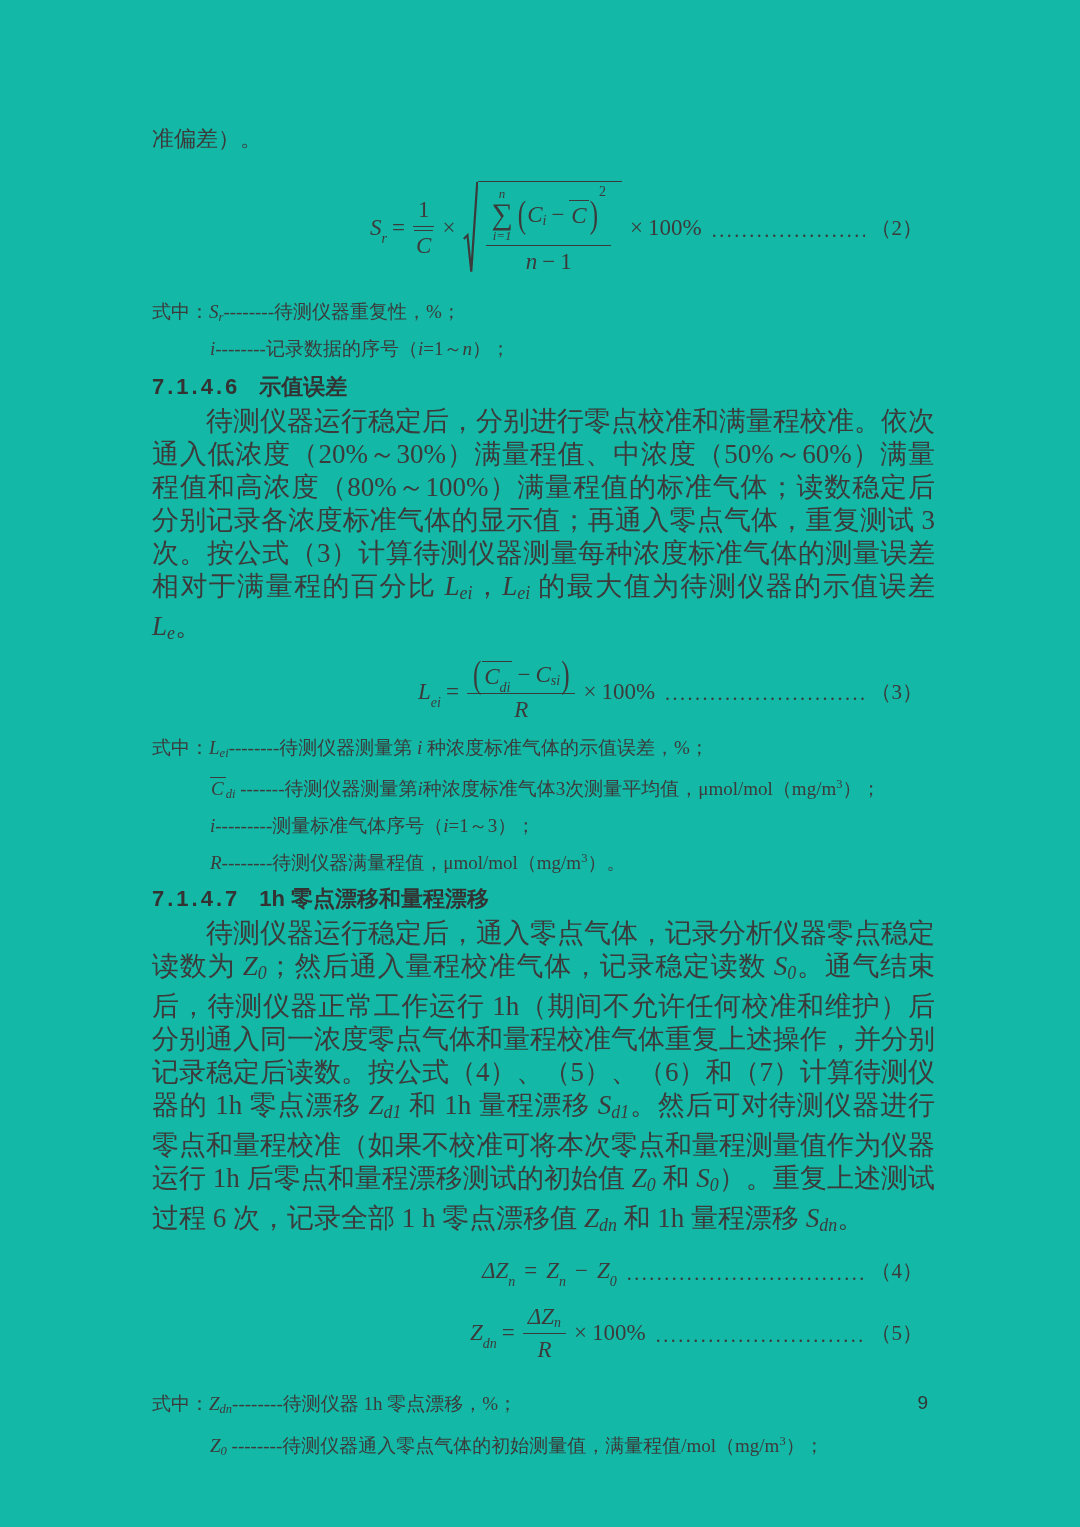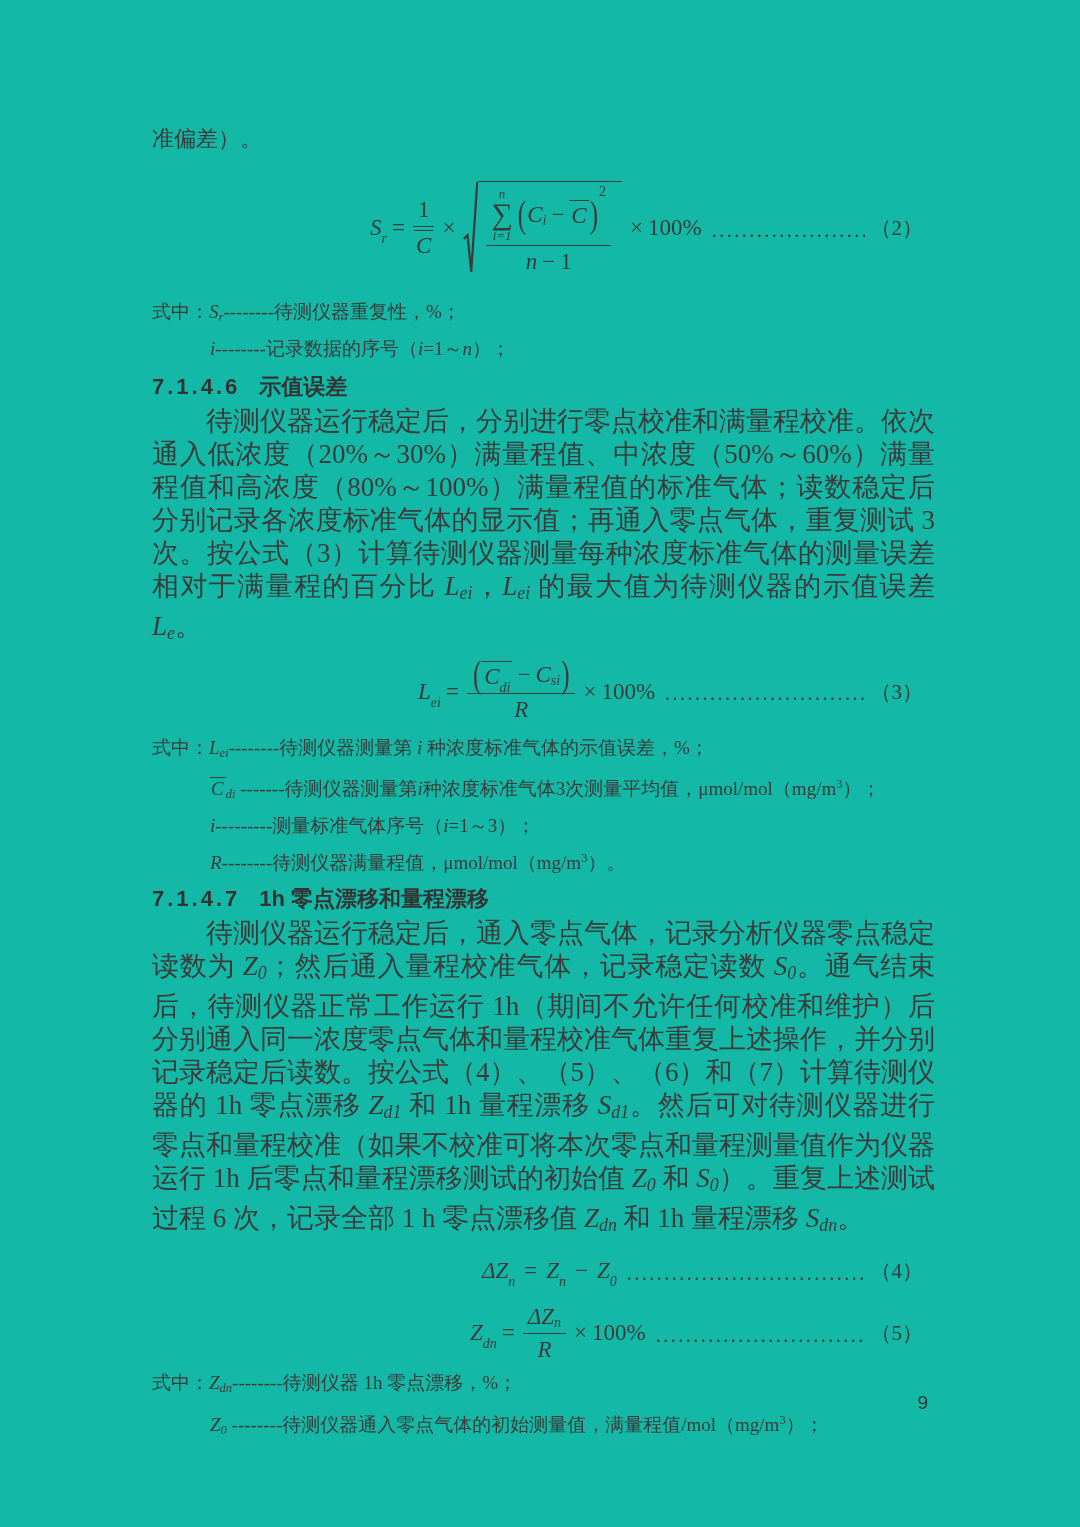--- a/index.html
+++ b/index.html
@@ -21,21 +21,21 @@
     margin-top:8px;
     font-family:"Liberation Sans","DejaVu Sans",sans-serif;
     font-weight:bold; font-size:22px; line-height:28px;
     color:#333;
   }
   .heading .hnum { letter-spacing:3px; margin-right:19px; }
   .heading.second { margin-top:6px; }
   
   .deflist  { margin-top:8px; }
   .deflist3 { margin-top:4px; }
-  .deflist5 { margin-top:4px; }
+  .deflist5 { margin-top:25px; }
   .defrow { font-size:19px; line-height:32px; padding-left:58px; white-space:nowrap; }
   .defrow.first { padding-left:0; }
   
   .i    { font-style:italic; }
   .isub { font-style:italic; font-size:0.66em; vertical-align:-0.22em; }
   .sup  { font-size:0.66em; vertical-align:0.55em; }
   .iov  { font-style:italic; display:inline-block; border-top:1.6px solid currentColor; line-height:1.05; padding:1px 2px 0 1px; }
   
   .formula { display:flex; align-items:center; color:#3b3b3b; padding-right:12px; }
   .f2 { margin-top:16px; height:120px; }

